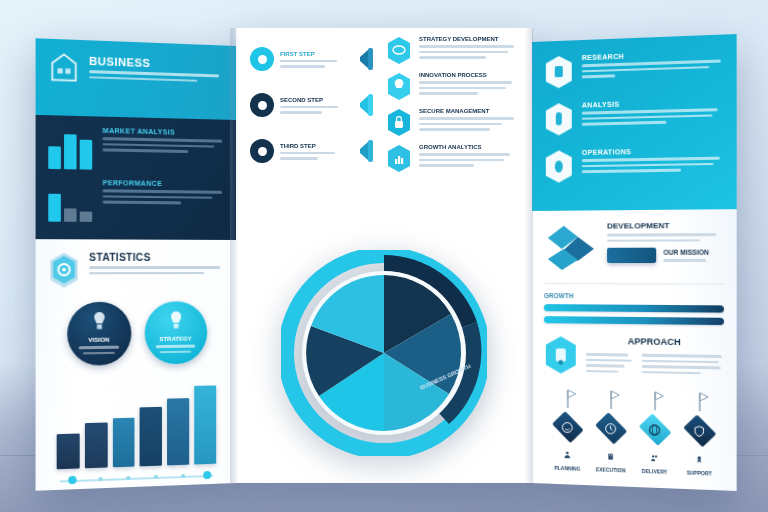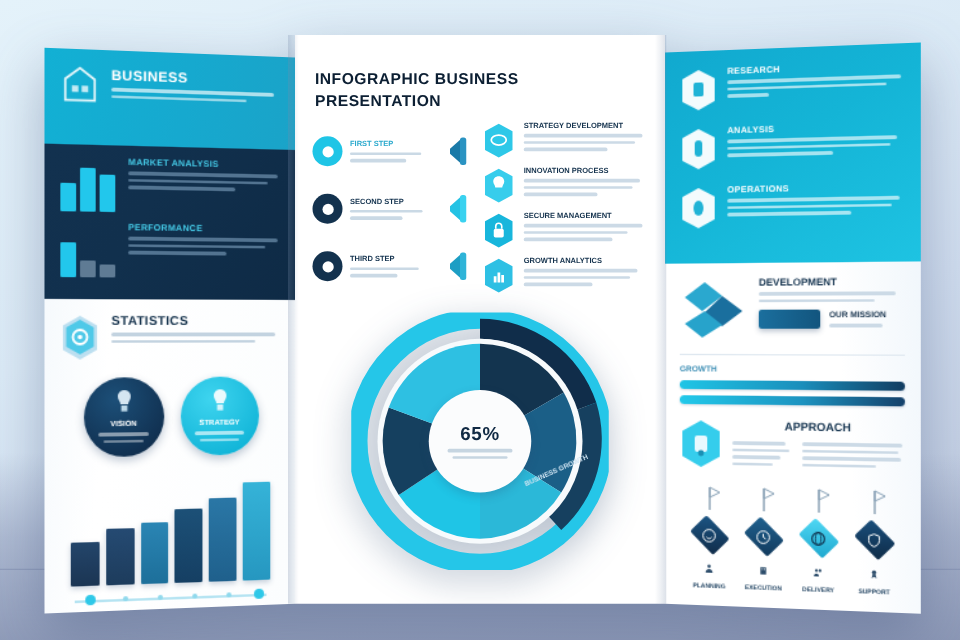--- a/index.html
+++ b/index.html
@@ -286,23 +286,20 @@
           </svg>
         <svg viewBox="0 0 16 16">
             <ellipse cx="8" cy="8" rx="6" ry="4" fill="#2ab4dc"></ellipse>
             <circle cx="8" cy="8" r="1.6" fill="#fff"></circle>
           </svg>
       </div>
     </div>
   </div>
 
   <div class="panel" id="panel-center">
-    <div id="center-head">
-      <div id="center-title">INFOGRAPHIC BUSINESS PRESENTATION</div>
-    </div>
 
     <div id="center-cols">
       <div id="col-left">
 
         <div class="lrow">
           <div class="ring" style="background:#1fc5e6">
               <b></b>
             </div>
           <div class="lrow-txt">
             <div class="lrow-h" style="color:#2aa9cd">FIRST STEP</div>
@@ -411,25 +408,20 @@
 
         <g>
           <path d="M103 103 L103 25 A78 78 0 0 1 170 64 Z" fill="#13344f"></path>
           <path d="M103 103 L170 64 A78 78 0 0 1 168 144 Z" fill="#1b5f87"></path>
           <path d="M103 103 L168 144 A78 78 0 0 1 103 181 Z" fill="#2bb8d8"></path>
           <path d="M103 103 L103 181 A78 78 0 0 1 38 146 Z" fill="#1fc5e6"></path>
           <path d="M103 103 L38 146 A78 78 0 0 1 30 76 Z" fill="#15405f"></path>
           <path d="M103 103 L30 76 A78 78 0 0 1 103 25 Z" fill="#2ec0e2"></path>
         </g>
       </svg>
-      <div id="donut-center">
-        <div id="donut-pct">65%</div>
-        <div class="tline" style="background:#c6d5e1"></div>
-        <div class="tline" style="background:#c6d5e1;width:44px"></div>
-      </div>
       <div id="donut-note">BUSINESS GROWTH</div>
     </div>
   </div>
 
   <div class="panel" id="panel-right">
     <div id="right-teal">
       <div class="trow">
         <svg class="hex-w" viewBox="0 0 30 34">
             <path d="M15 1l13 7v18l-13 7L2 26V8z" fill="#ffffff" opacity=".95"></path>
             <rect x="11" y="11" width="8" height="11" rx="1.5" fill="#1fb3d6"></rect>

